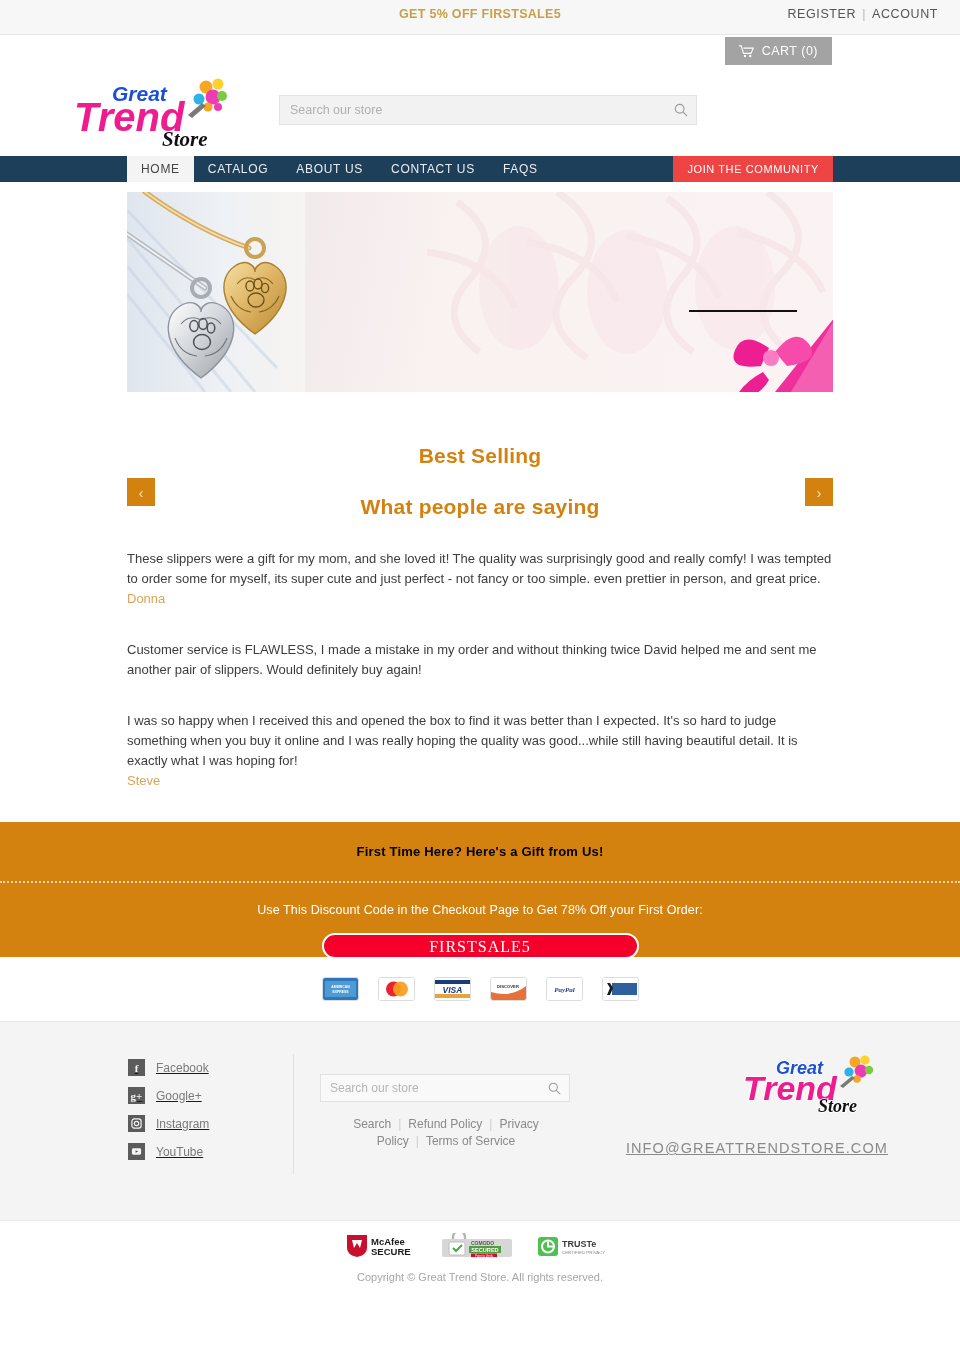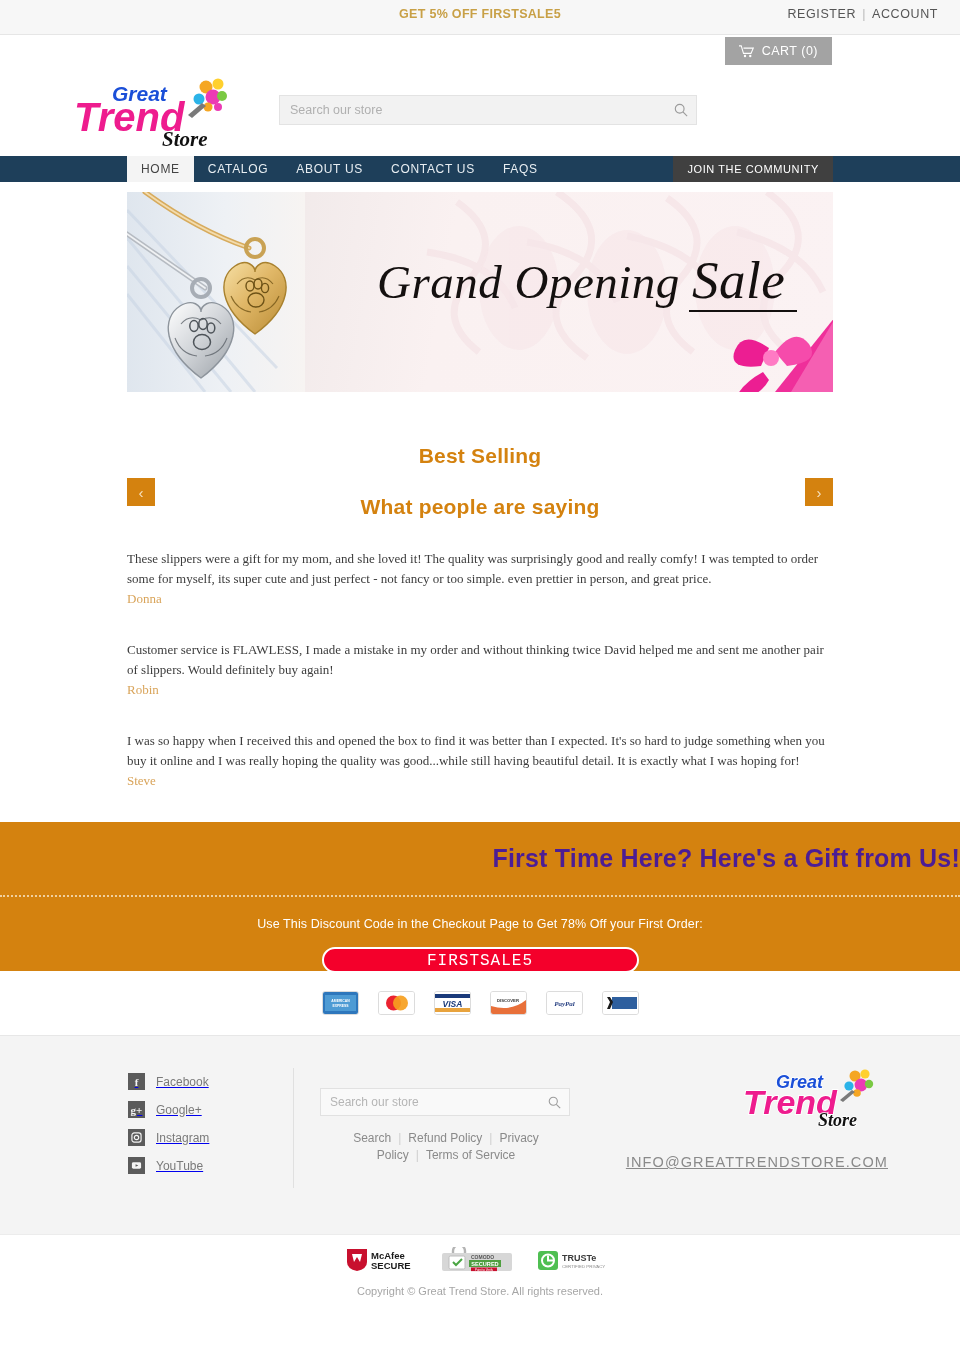--- a/index.html
+++ b/index.html
@@ -70,21 +70,21 @@
   .nav-inner { width:706px; margin:0 auto; height:26px; position:relative; display:flex; }
   .nav-item {
     height:26px; line-height:26px; padding:0 14px;
     font-size:12px; color:#e8eef2; letter-spacing:.7px;
     text-decoration:none; display:block; cursor:pointer;
   }
   .nav-item.active { background:#f4f4f4; color:#444; }
   .nav-join {
     position:absolute; right:0; top:0;
     height:26px; line-height:26px;
-    background:#404040; color:#fff;
+    background:#ef4444; color:#fff;
     font-size:11px; letter-spacing:.6px; padding:0 14px;
     text-decoration:none; cursor:pointer;
   }
 
   
   .banner-area { background:#fff; padding:10px 0 0; }
   .banner {
     width:706px; height:200px; margin:0 auto;
     position:relative; overflow:hidden;
     background:linear-gradient(100deg,#e9eaec 0%,#f1eaea 22%,#faf1f1 45%,#fbf2f3 100%);
@@ -115,43 +115,43 @@
   }
   .arrow {
     position:absolute; top:86px; width:28px; height:28px;
     background:#d4820f; color:#f6e3c3; border:0;
     font-size:15px; line-height:28px; text-align:center; cursor:pointer;
     font-family:"Liberation Sans", sans-serif;
   }
   .arrow.prev { left:0; }
   .arrow.next { right:0; }
 
-  .testi-list { margin-top:30px;font-family:Liberation Serif, serif; }
+  .testi-list { margin-top:30px; }
   .testi { margin-bottom:31px; }
   .testi p {
     margin:0; font-size:13px; line-height:20px; color:#3c3c3c;
   }
   .testi .author { color:#d9a45a; font-size:13px; line-height:20px; }
 
   
   .gift { background:#d4820f; margin-top:23px; padding:22px 0 4px; position:relative; }
   .gift-h {
-    text-align:right; color:#4c1d95; font-size:25px; font-weight:bold;
+    text-align:center; color:#000000; font-size:13px; font-weight:bold;
     letter-spacing:.2px; padding-bottom:22px;
   }
   .gift-divider { border-top:2px dotted #f6deb9; opacity:.85; }
   .gift-sub {
     text-align:center; color:#fff; font-size:12.5px;
     padding:20px 0 10px; letter-spacing:.1px;
   }
   .code-btn {
     display:block; margin:0 auto; width:317px; height:26px;
     background:#f4002b; color:#fff; border:2px solid #fff; border-radius:13px;
     font-size:16px; letter-spacing:1px; cursor:pointer; line-height:22px;
-    font-family:Liberation Mono, monospace;
+    font-family:Liberation Serif, serif;
     position:relative; top:6px;
   }
 
   
   .pay-strip {
     background:#fff; height:64px;
     display:flex; align-items:center; justify-content:center; gap:19px;
   }
   .pay { width:37px; height:24px; border:1px solid #dcdcdc; border-radius:3px; background:#fff;
          display:flex; align-items:center; justify-content:center; overflow:hidden; }
@@ -356,21 +356,20 @@
           </g>
           <g fill="none" stroke="#4d5359" stroke-width="1.5">
             <ellipse cx="67" cy="134" rx="4.2" ry="5.4"></ellipse>
             <ellipse cx="76" cy="132" rx="4.2" ry="5.4"></ellipse>
             <ellipse cx="84" cy="136" rx="3.8" ry="5"></ellipse>
             <ellipse cx="75" cy="150" rx="8.5" ry="7.5"></ellipse>
           </g>
         </g>
       </svg>
 
-      <div class="bn-title"><span>Grand Opening </span><span class="sale">Sale</span></div>
       <div class="bn-underline"></div>
 
       <svg class="bn-ribbon" width="130" height="90" viewBox="0 0 130 90">
         <path d="M130 0 L58 90 L130 90 Z" fill="#ef2f9a"></path>
         <path d="M130 0 L76 90 L130 90 Z" fill="#f55fb2"></path>
         <path d="M60 36 q-26 -18 -34 2 q-8 20 26 16 Z" fill="#ec1e92"></path>
         <path d="M66 40 q20 -26 34 -8 q12 18 -22 22 Z" fill="#f64bab"></path>
         <path d="M54 60 q-22 12 -28 28 q24 -2 34 -20 Z" fill="#ec1e92"></path>
         <circle cx="62" cy="46" r="8" fill="#ff7ac4"></circle>
       </svg>
@@ -385,21 +384,20 @@
 
     <div class="testi-head">What people are saying</div>
 
     <div class="testi-list">
       <div class="testi">
         <p>These slippers were a gift for my mom, and she loved it! The quality was surprisingly good and really comfy! I was tempted to order some for myself, its super cute and just perfect - not fancy or too simple. even prettier in person, and great price.</p>
         <div class="author">Donna</div>
       </div>
       <div class="testi">
         <p>Customer service is FLAWLESS, I made a mistake in my order and without thinking twice David helped me and sent me another pair of slippers. Would definitely buy again!</p>
-        <div class="author">Robin</div>
       </div>
       <div class="testi">
         <p>I was so happy when I received this and opened the box to find it was better than I expected. It's so hard to judge something when you buy it online and I was really hoping the quality was good...while still having beautiful detail. It is exactly what I was hoping for!</p>
         <div class="author">Steve</div>
       </div>
     </div>
   </div>
 
   <div class="gift">
     <div class="gift-h">First Time Here? Here's a Gift from Us!</div>

